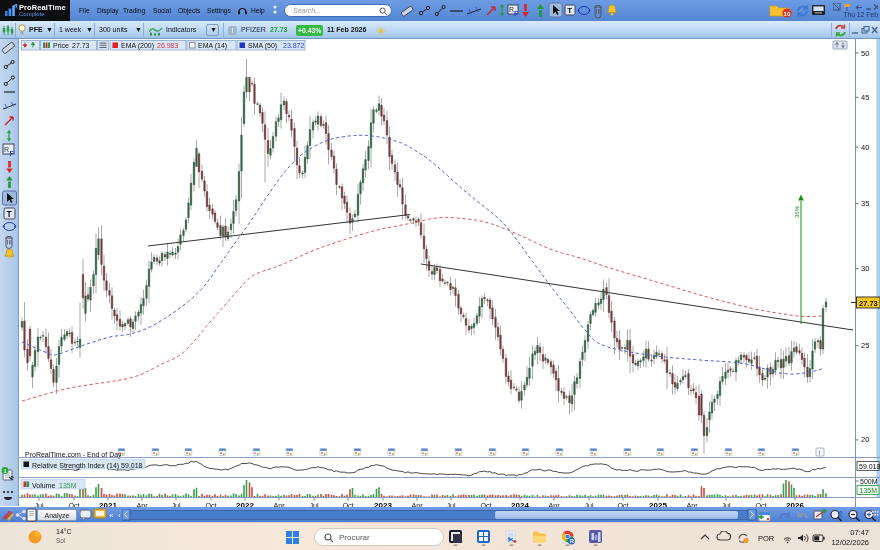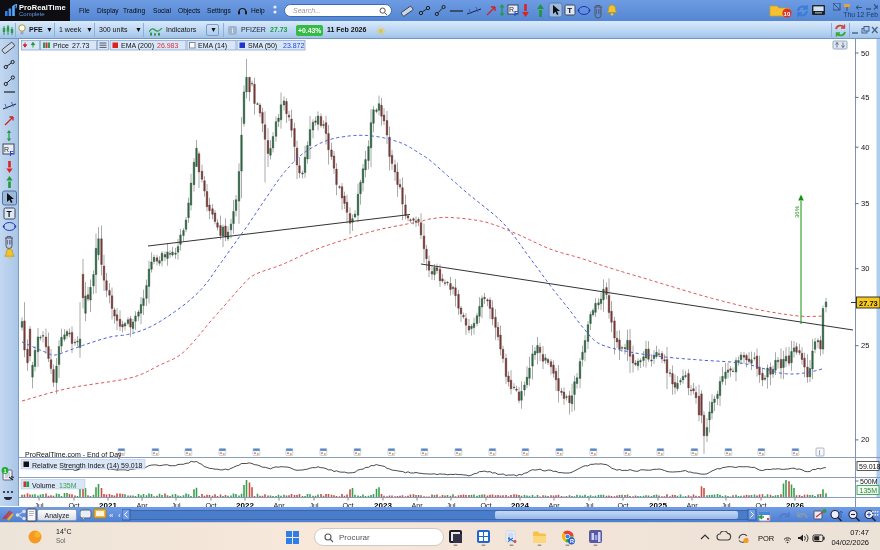--- a/index.html
+++ b/index.html
@@ -736,13 +736,13 @@
         <path d="M100 6 h2 l3-2.5 v7 l-3-2.5 h-2Z" fill="#222"></path>
         <path d="M106.5 5 a3.5 3.5 0 0 1 0 4.5 M108.5 3.5 a6 6 0 0 1 0 7.5" fill="none" stroke="#222" stroke-width="0.9"></path>
       </g>
     <g>
         <rect x="115" y="4" width="10" height="6.5" rx="1.5" fill="none" stroke="#222"></rect>
         <rect x="125.2" y="5.8" width="1.4" height="3" fill="#222"></rect>
         <rect x="116.2" y="5.2" width="5" height="4.2" fill="#222"></rect>
       </g>
   </svg>
   <div class="abs" style="right:11px;top:5px;font-size:7.5px;color:#111;text-align:left">07:47</div>
-  <div class="abs" style="right:11px;top:15px;font-size:7.5px;color:#111;text-align:right">04/02/2026</div>
+  <div class="abs" style="right:11px;top:15px;font-size:7.5px;color:#111;text-align:right">12/02/2026</div>
 </div>
 </body></html>

